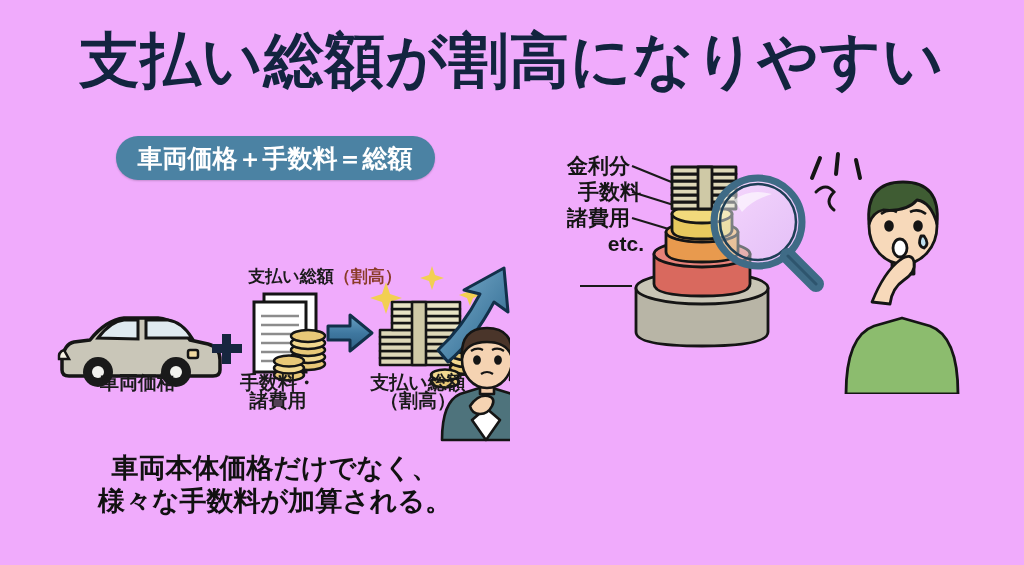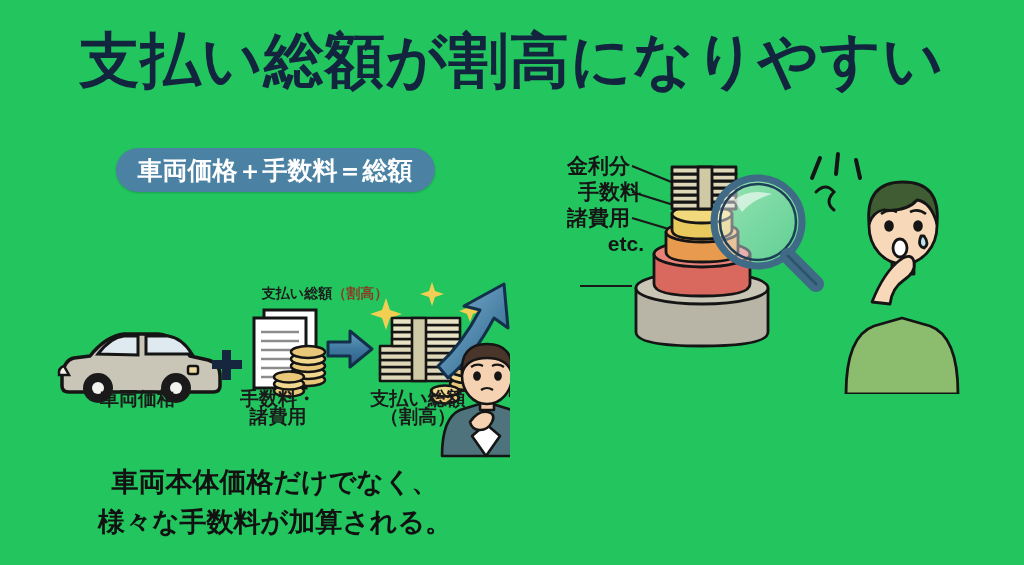--- a/index.html
+++ b/index.html
@@ -10,21 +10,21 @@
     width: 1024px;
     height: 565px;
     background: #ffffff;
     font-family: "Liberation Sans", "DejaVu Sans", sans-serif;
     overflow: hidden;
     position: relative;
   }
   .slide {
     position: absolute;
     inset: 0;
-    background: #22c55e;
+    background: #f0abfc;
   }
 
   
   .title {
     position: absolute;
     top: 26px;
     left: 0;
     width: 1024px;
     text-align: center;
     font-size: 60px;
@@ -37,21 +37,21 @@
 
   
   .panel {
     position: absolute;
     top: 132px;
   }
   .panel-left  { left: 40px;  width: 470px; }
   .panel-right { left: 520px; width: 470px; }
 
   .pill {
-    margin: 16px auto;
+    margin: 4px auto;
     height: 44px;
     border-radius: 24px;
     background: #4b82a3;
     color: #ffffff;
     font-size: 25px;
     font-weight: bold;
     display: flex;
     align-items: center;
     justify-content: center;
     white-space: nowrap;
@@ -62,25 +62,25 @@
 
   .figure {
     position: relative;
     height: 250px;
     margin-top: 12px;
   }
 
   .caption {
     text-align: center;
     font-size: 27px;
-    line-height: 40px;
+    line-height: 33px;
     font-weight: bold;
     color: #111111;
     white-space: pre-line;
-    margin-top: 4px;
+    margin-top: 10px;
   }
 
   
   .lbl {
     position: absolute;
     font-size: 19px;
     font-weight: bold;
     color: #1a1a1a;
     text-align: center;
     line-height: 18px;
@@ -103,21 +103,21 @@
 <div class="slide">
 
   <div class="title">支払い総額が割高になりやすい</div>
 
   <div class="panel panel-left">
 
     <div class="pill">車両価格＋手数料＝総額</div>
 
     <div class="figure">
 
-      <div class="lbl" style="left:185px; top:58px; width:200px; font-size:14px;">
+      <div class="lbl" style="left:185px; top:58px; width:200px; font-size:17px;">
         <span>支払い総額</span><span class="warn">（割高）</span>
       </div>
 
       <svg width="470" height="250" viewBox="0 0 470 250" style="position:absolute; left:0; top:0;">
         <defs>
           <linearGradient id="arrGrad" x1="0" y1="0" x2="0" y2="1">
             <stop offset="0%" stop-color="#6aa2c4"></stop>
             <stop offset="50%" stop-color="#3f78a0"></stop>
             <stop offset="100%" stop-color="#2f5f83"></stop>
           </linearGradient>

